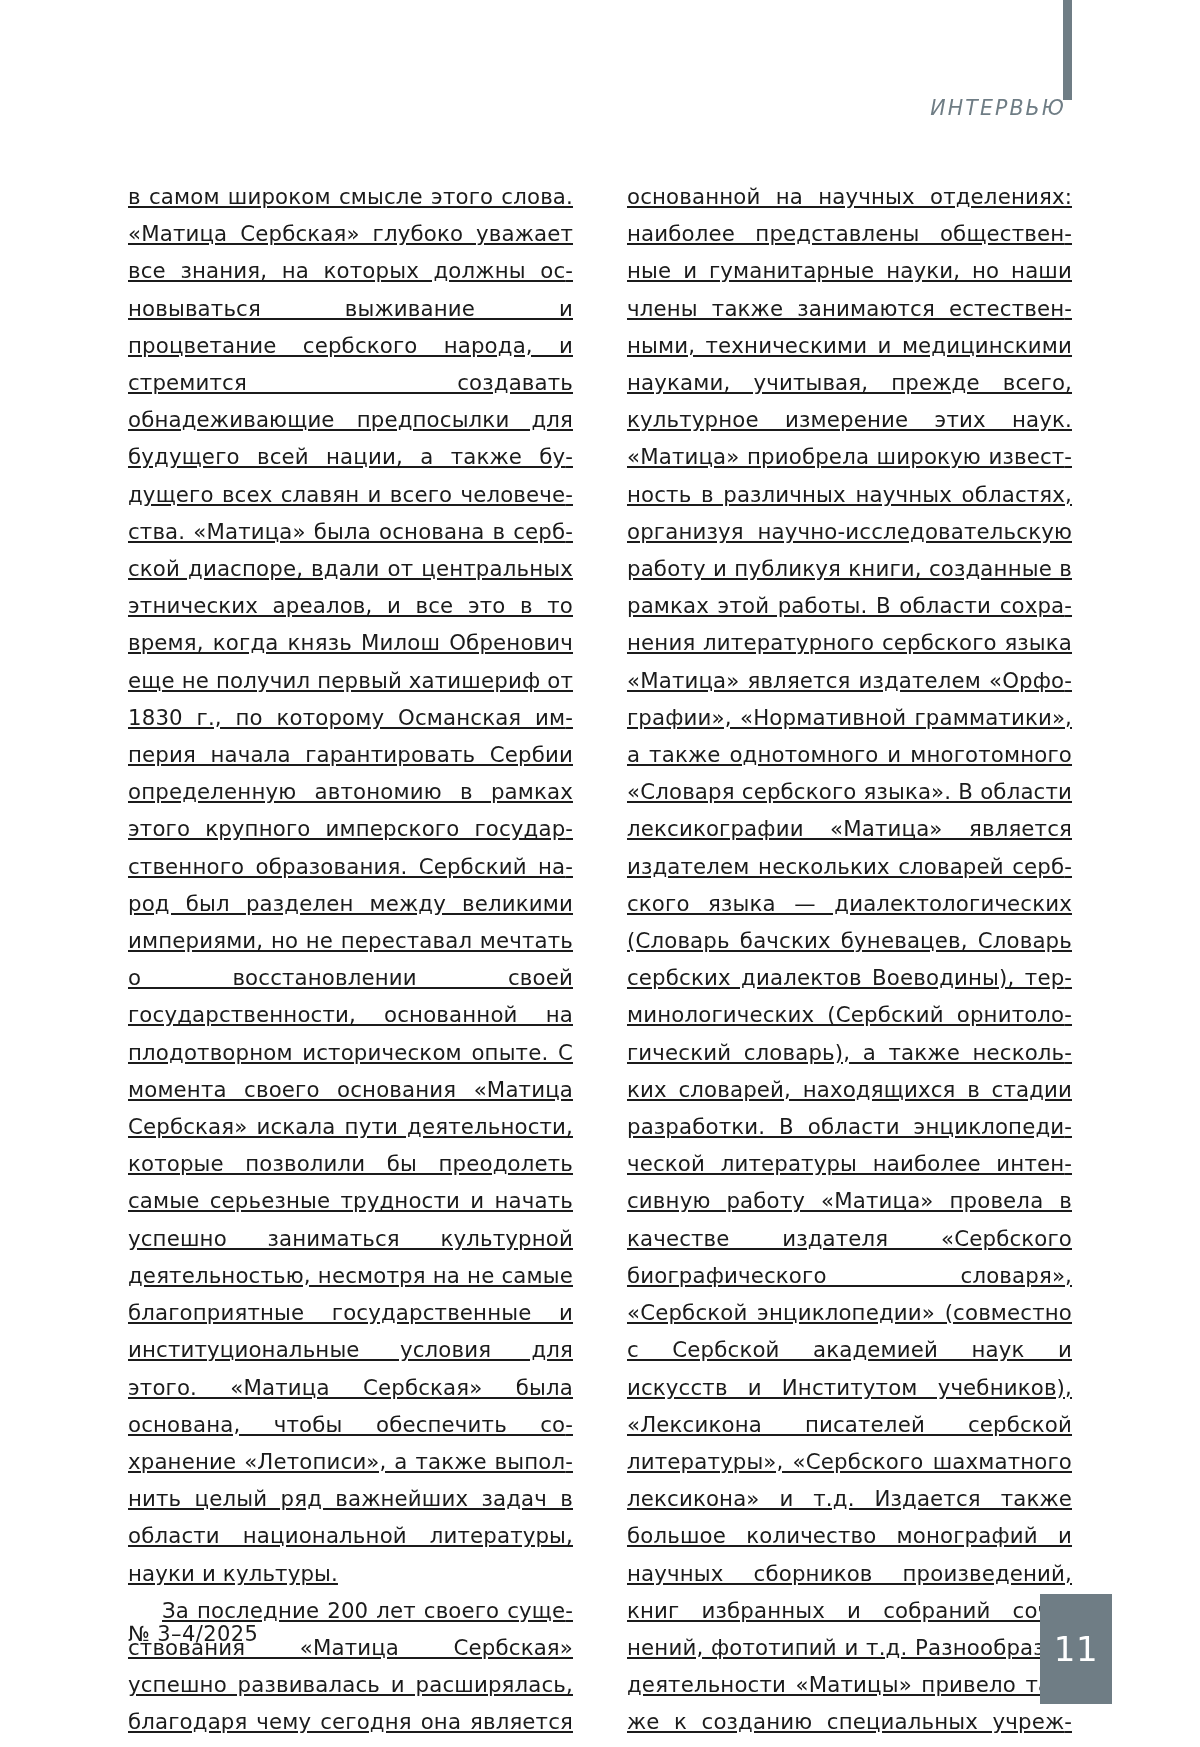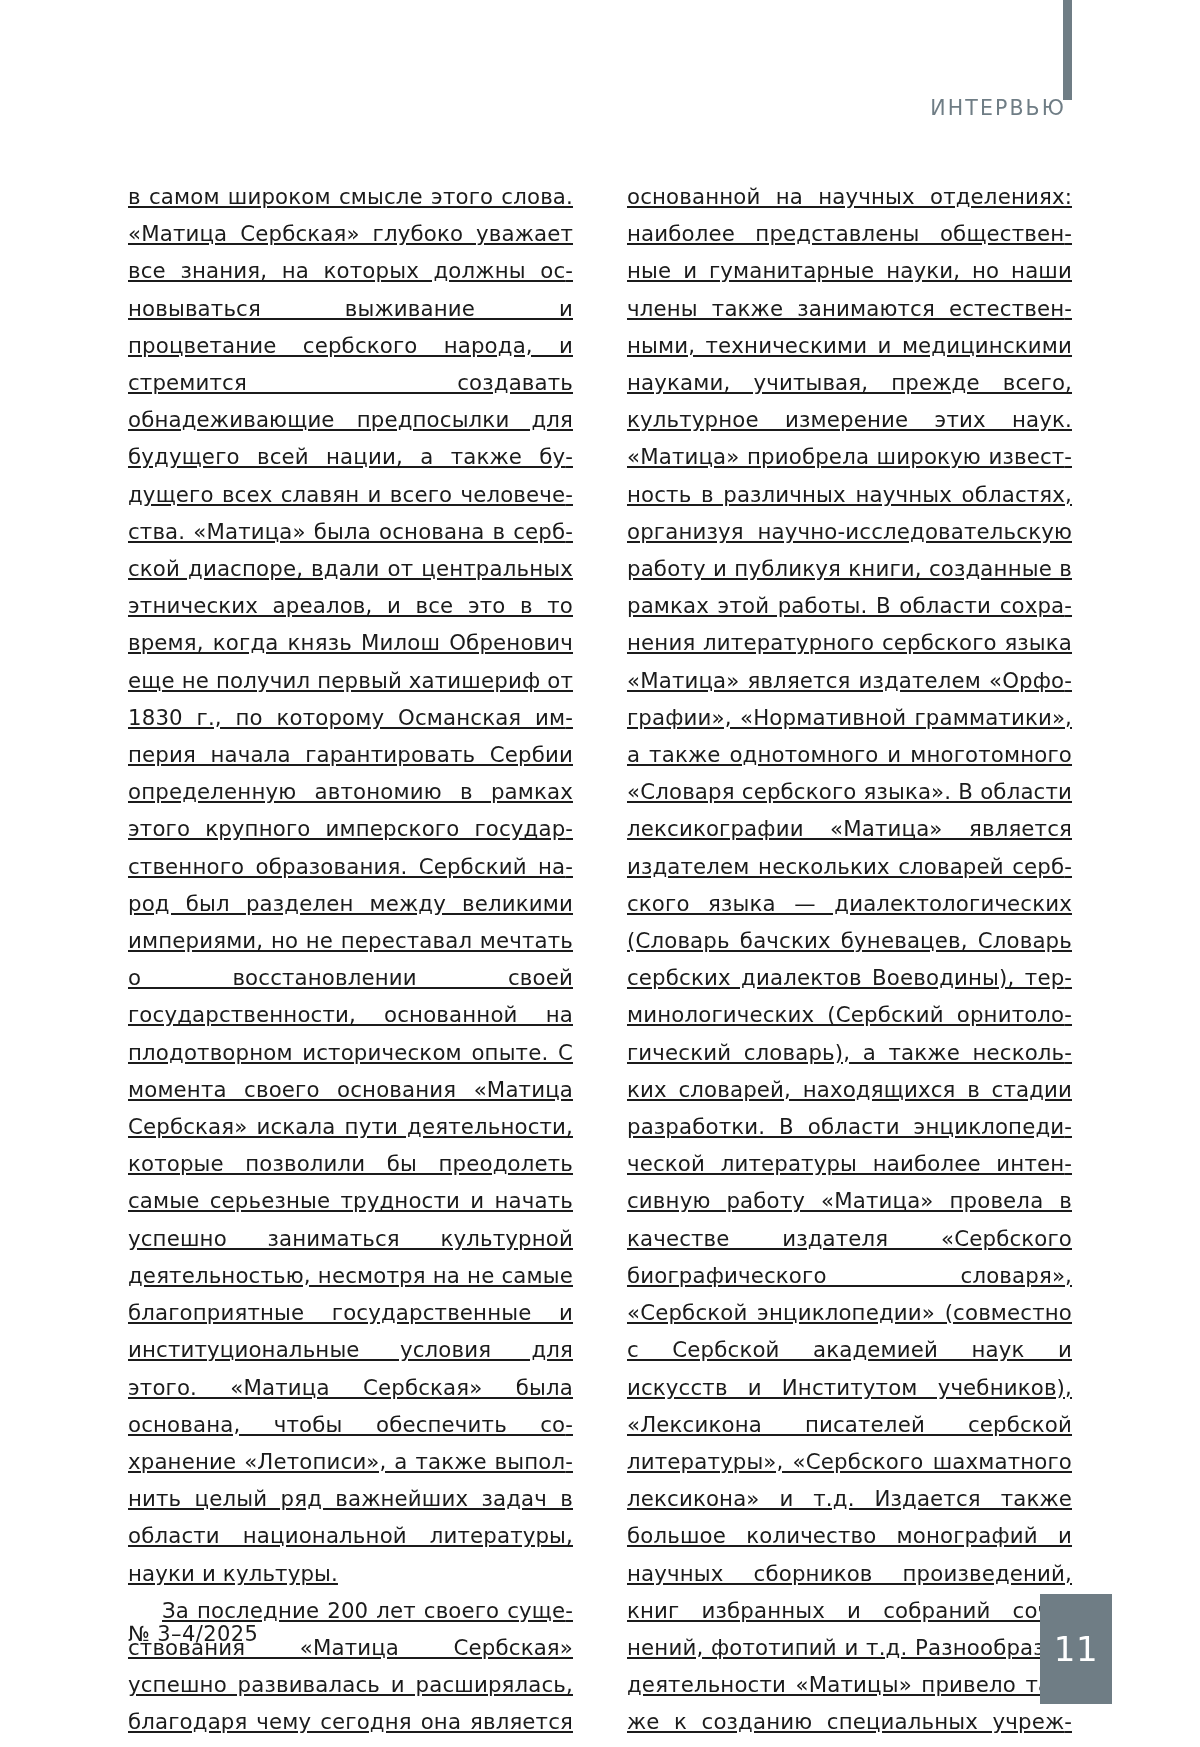--- a/index.html
+++ b/index.html
@@ -16,20 +16,21 @@
     overflow: hidden;
   }
 
   
   .header {
     position: absolute;
     top: 0;
     left: 0;
     right: 0;
     height: 140px;
+    font-style: italic;
   }
   .header-rule {
     position: absolute;
     top: 0;
     left: 1063px;
     width: 9px;
     height: 100px;
     background: #6f7d85;
   }
   .header-label {

